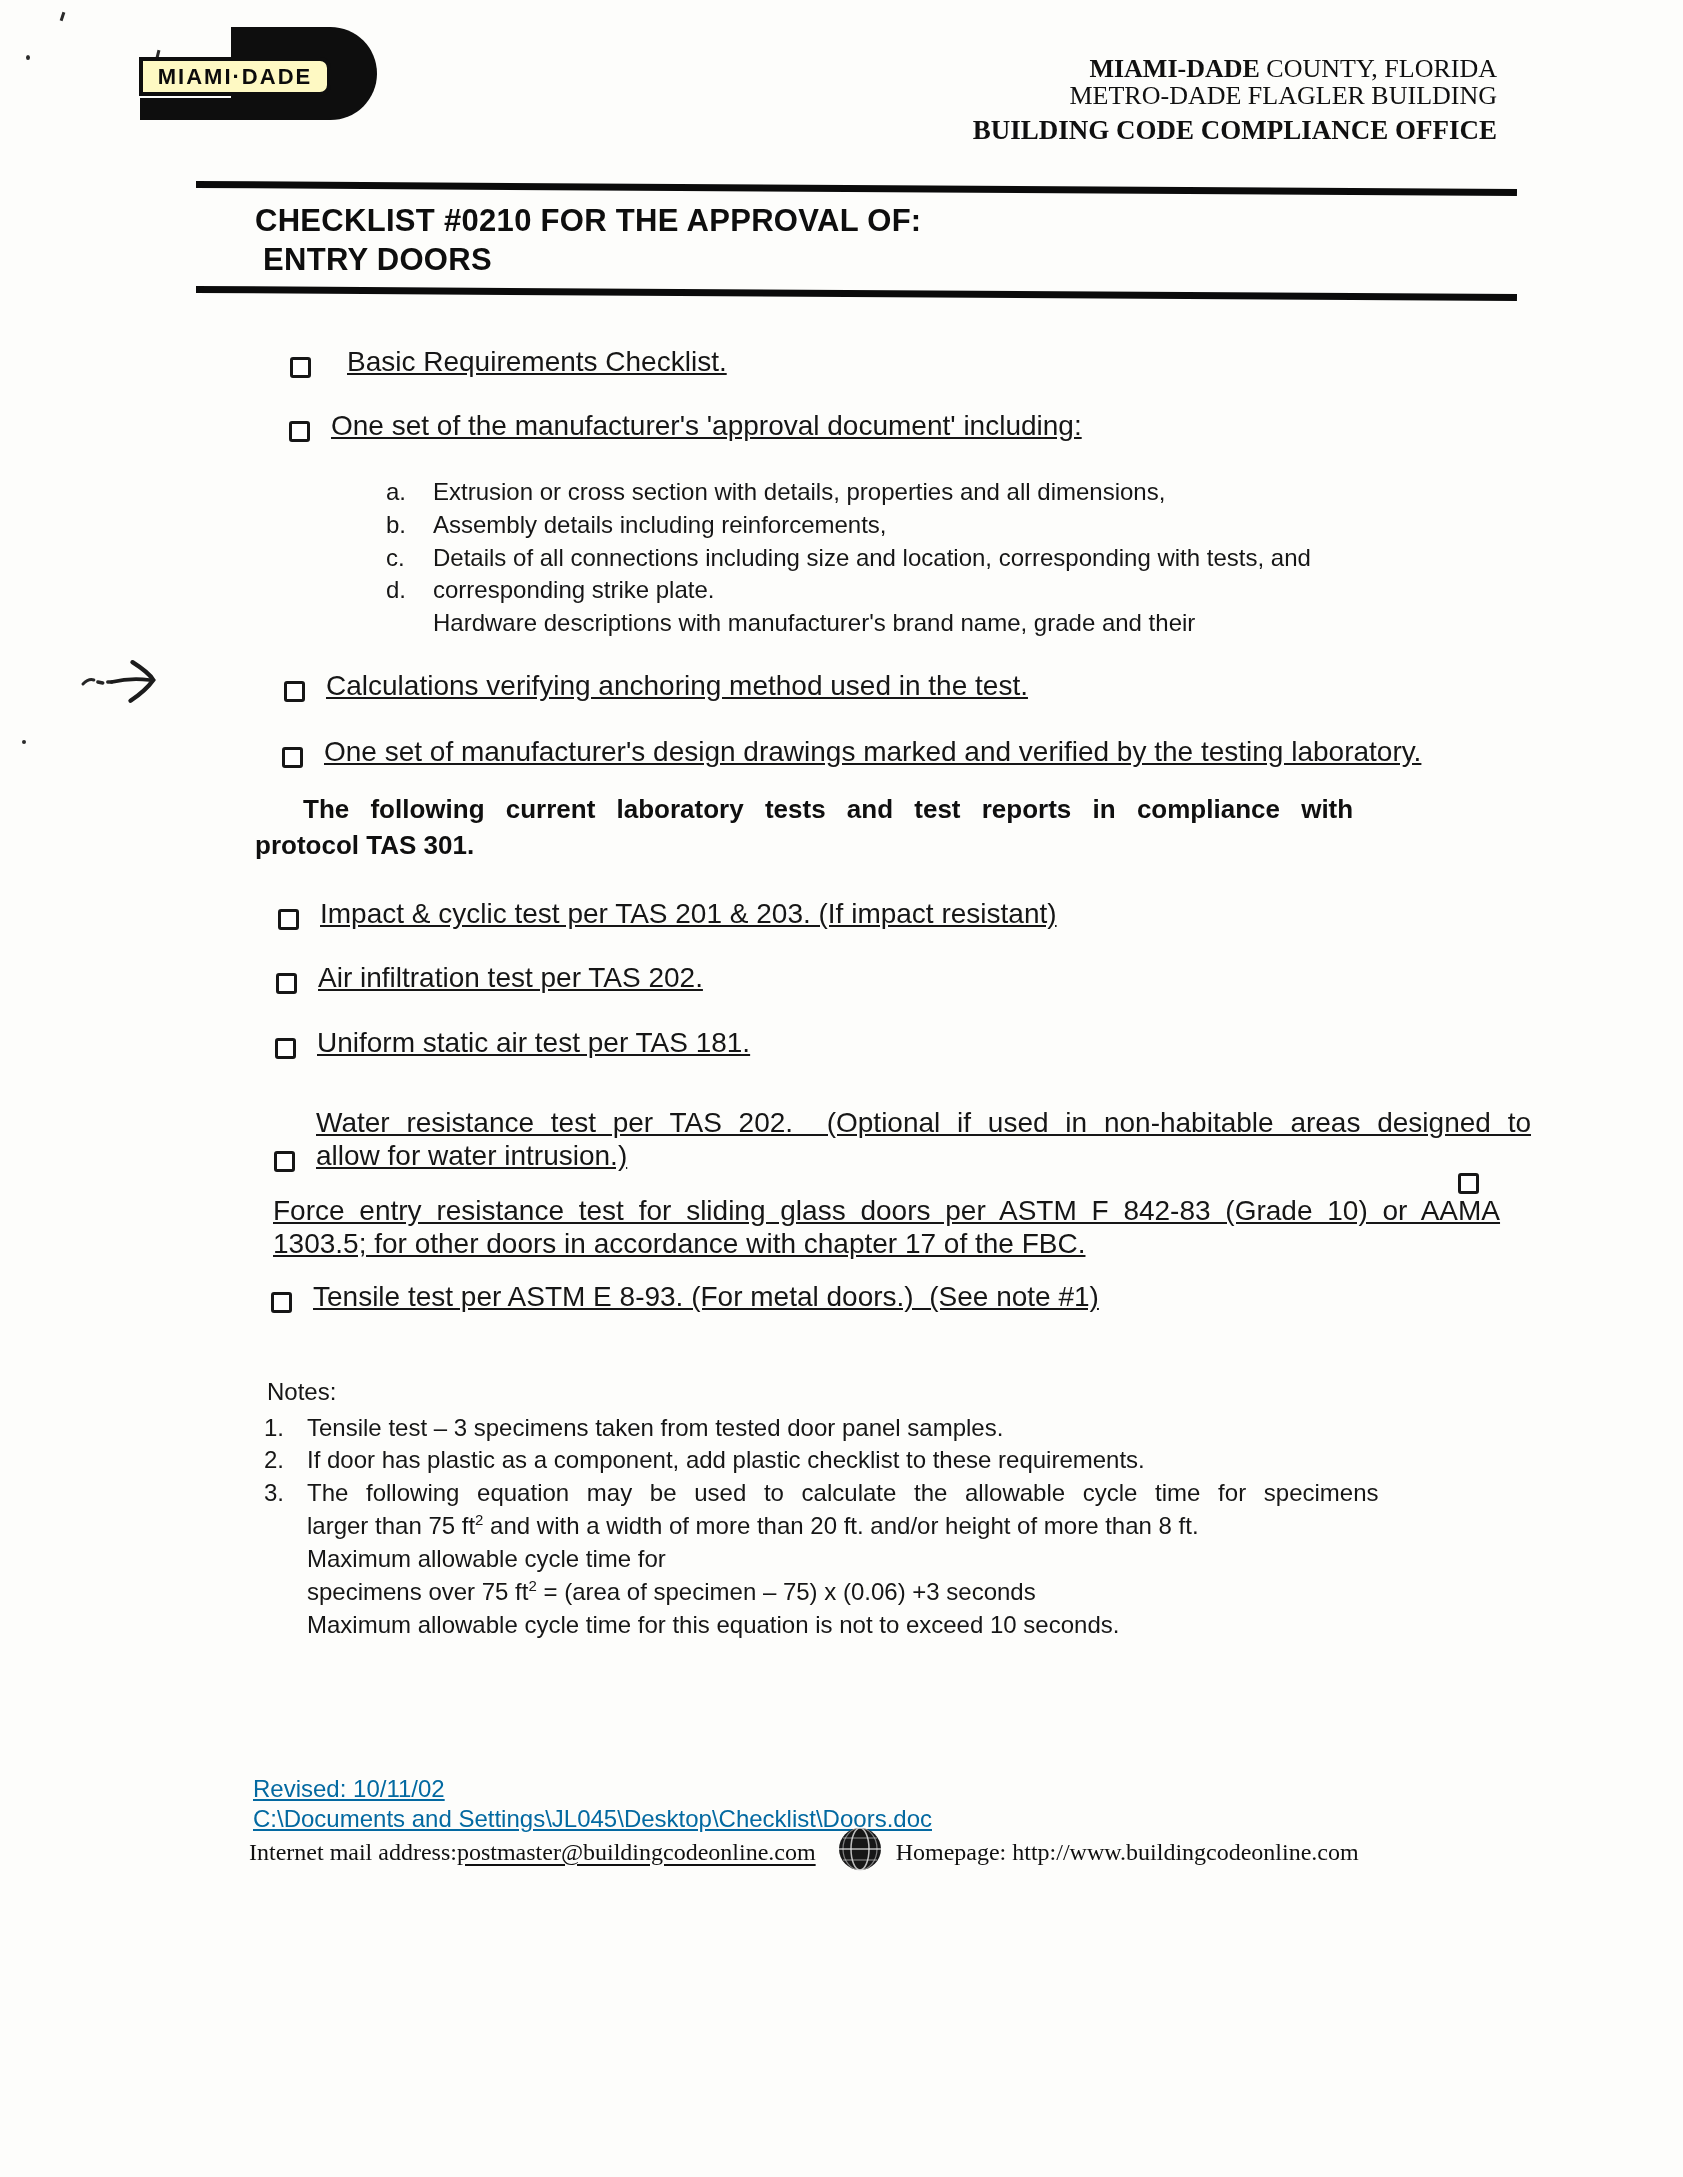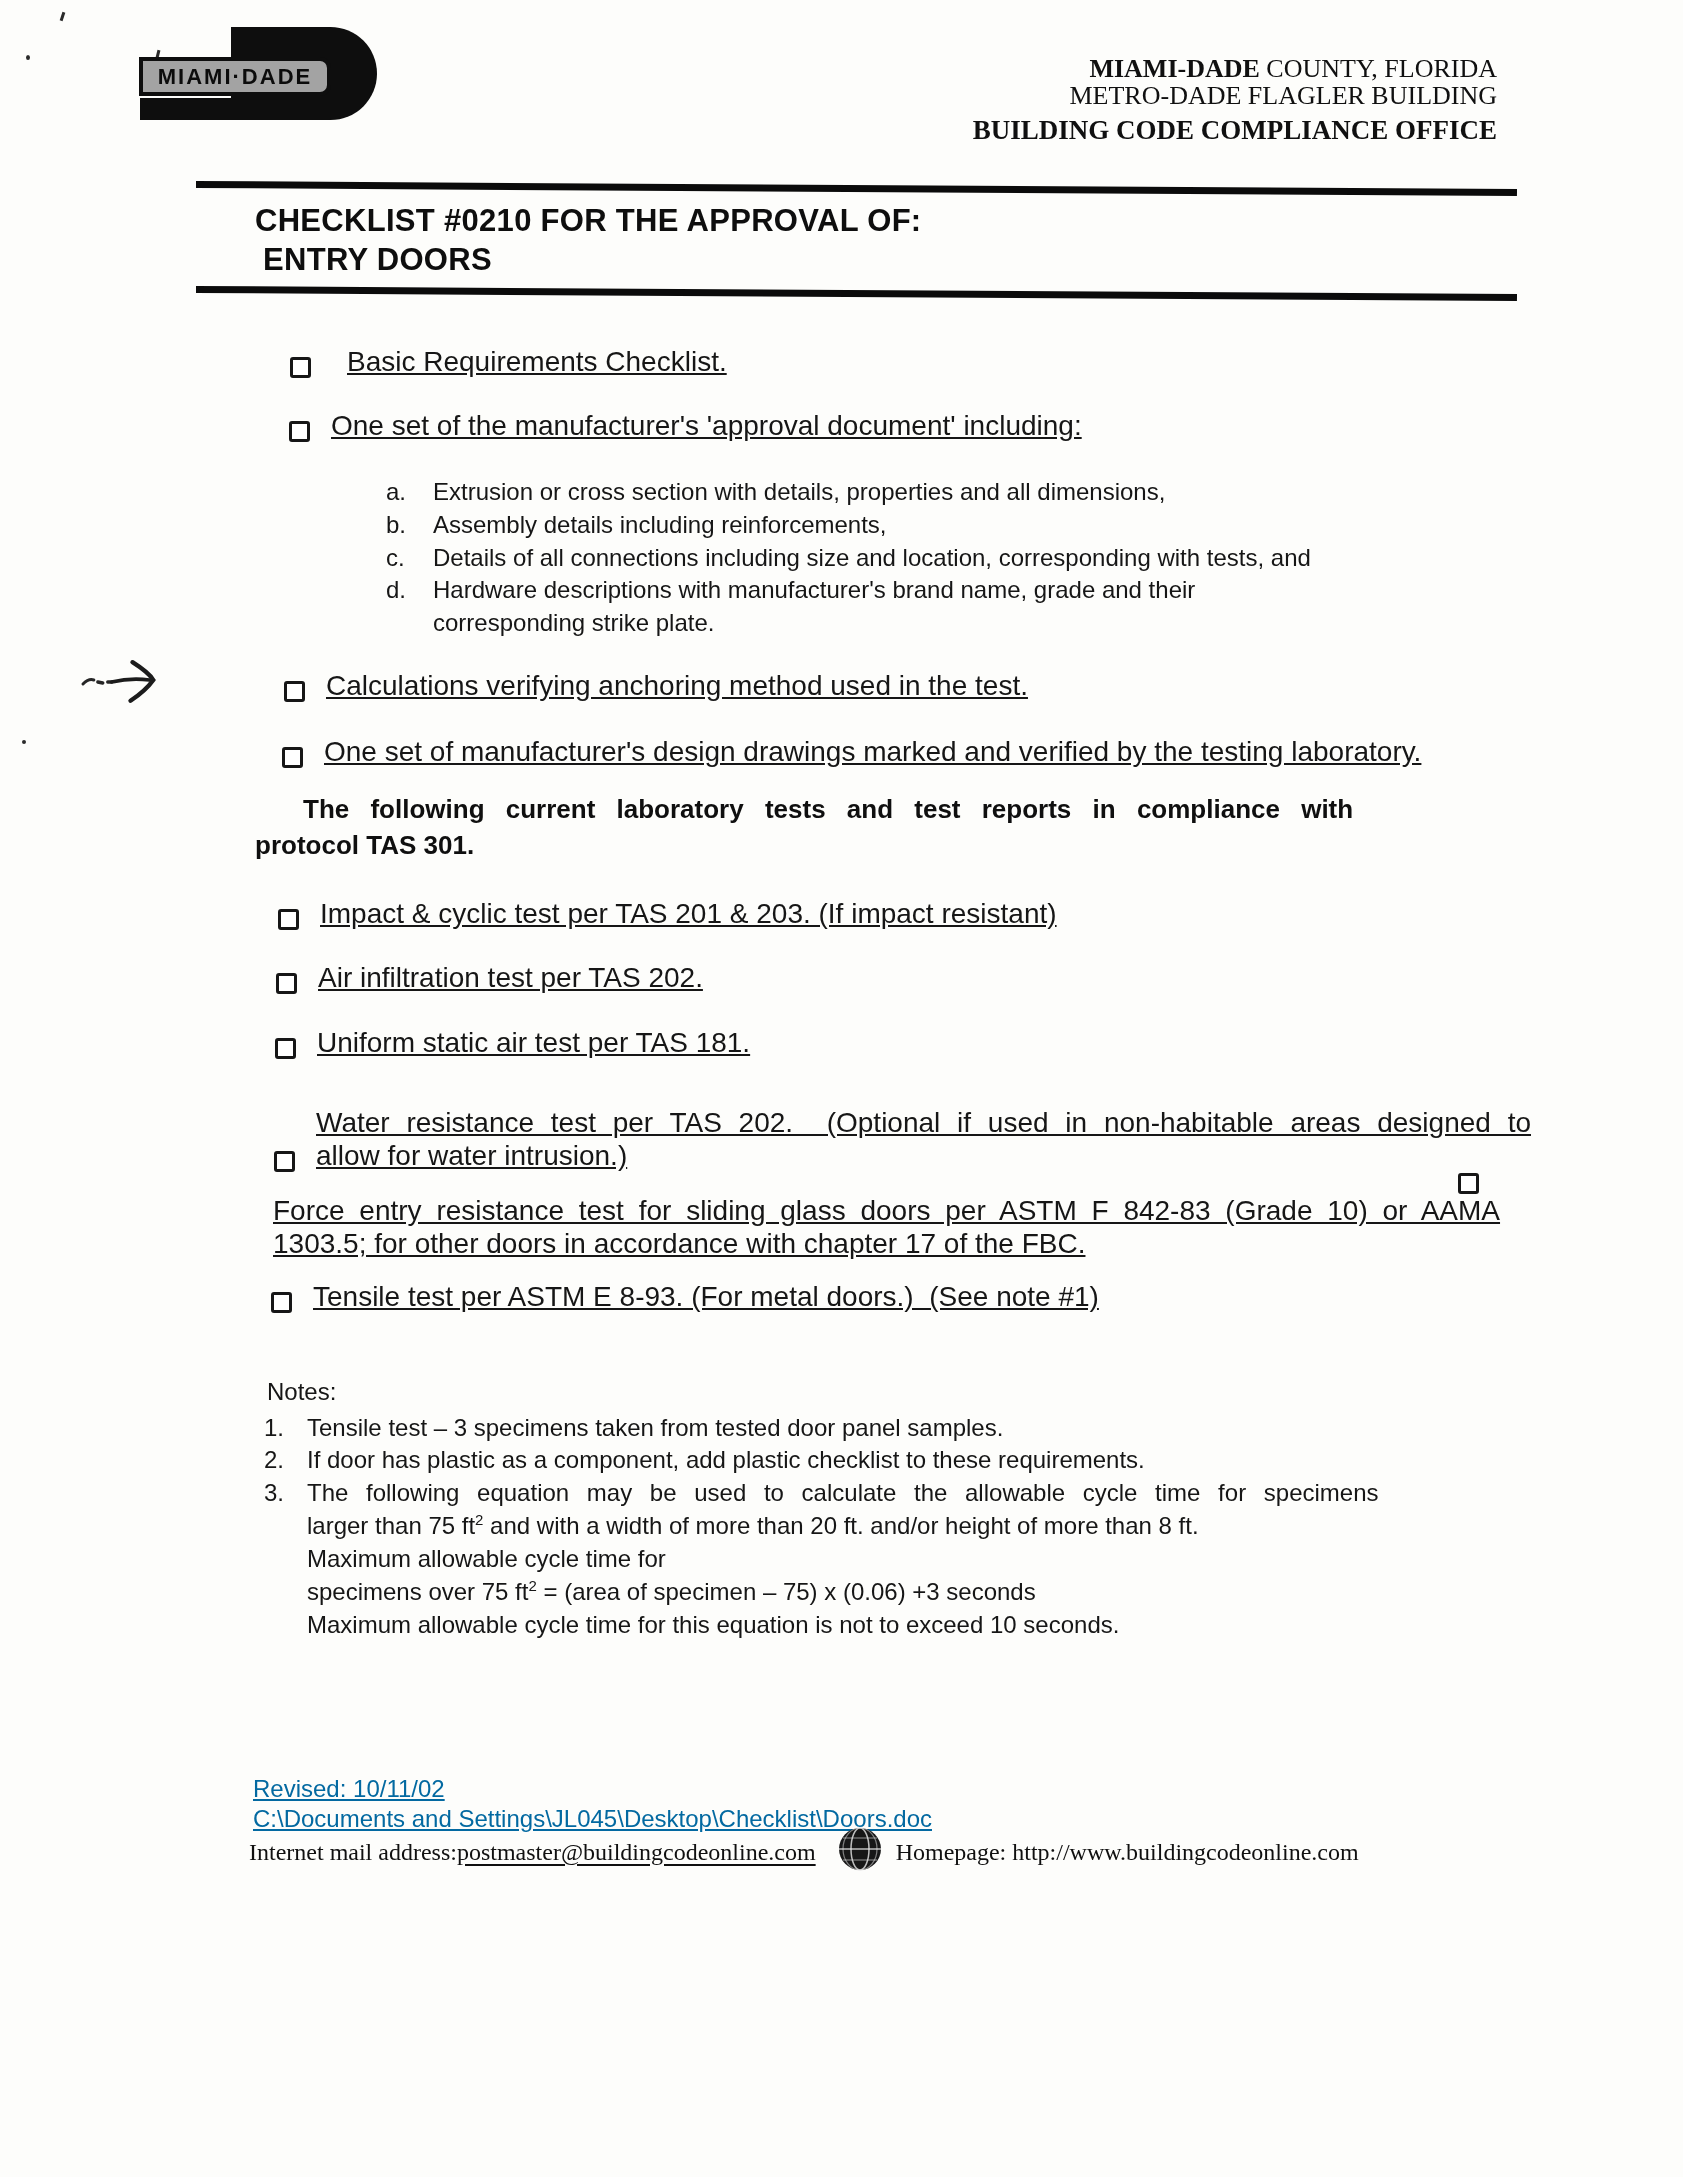--- a/index.html
+++ b/index.html
@@ -10,21 +10,21 @@
   }
   .b { font-weight:bold; }
   .blk { display:block; }
   .keep { white-space:pre-wrap; }
 
   
   .logo-d { position:absolute; left:231px; top:27px; width:146px; height:93px;
             background:#0e0e0e; border-radius:0 53px 53px 0; }
   .logo-block { position:absolute; left:140px; top:98px; width:92px; height:22px; background:#0e0e0e; }
   .logo-band { position:absolute; left:139px; top:57px; width:184px; height:31px;
-               background:#a3a3a3; border:4px solid #0e0e0e; border-radius:0 11px 11px 0;
+               background:#fef9c3; border:4px solid #0e0e0e; border-radius:0 11px 11px 0;
                display:flex; align-items:center; justify-content:center; z-index:2;
                font-weight:bold; font-size:22px; letter-spacing:2px; color:#0c0c0c; }
   .hdr-right { position:absolute; top:55px; right:186px; text-align:right;
                font-family:"Liberation Serif","DejaVu Serif",serif;
                font-size:26px; line-height:27px; color:#101010; }
   .hdr-right .office { font-size:27px;margin-top:8px; }
 
   .rule { position:absolute; left:196px; width:1321px; height:7px; background:#0b0b0b;
           transform:rotate(0.35deg); transform-origin:left center; }
 
@@ -122,22 +122,22 @@
     <span class="ltr">b.</span>
     <span class="keep">Assembly details including reinforcements,</span>
   </div>
   <div class="sub" style="left:386px; top:541px;">
     <span class="ltr">c.</span>
     <span class="keep">Details of all connections including size and location, corresponding with tests, and</span>
   </div>
   <div class="sub" style="left:386px; top:573px;">
     <span class="ltr">d.</span>
     <span>
+      <span class="blk keep">corresponding strike plate.</span>
       <span class="blk keep">Hardware descriptions with manufacturer's brand name, grade and their</span>
-      <span class="blk keep">corresponding strike plate.</span>
     </span>
   </div>
 
   <div class="arrow-wrap">
     <svg width="105" height="48" viewBox="0 0 106 48">
       <path d="M4 27 c4 -4 8 -5 11 -4" stroke="#262626" stroke-width="3" fill="none" stroke-linecap="round"></path>
       <path d="M19 25 l5 1 M29 25 l4 0" stroke="#262626" stroke-width="3.4" fill="none" stroke-linecap="round"></path>
       <path d="M33 25 C 48 21.5, 60 21.5, 71 23" stroke="#1c1c1c" stroke-width="3.6" fill="none" stroke-linecap="round"></path>
       <path d="M54 5 C 65 12, 72 18, 75 23 C 70 30, 61 38, 52 44" stroke="#1c1c1c" stroke-width="4.4" fill="none" stroke-linecap="round"></path>
     </svg>

